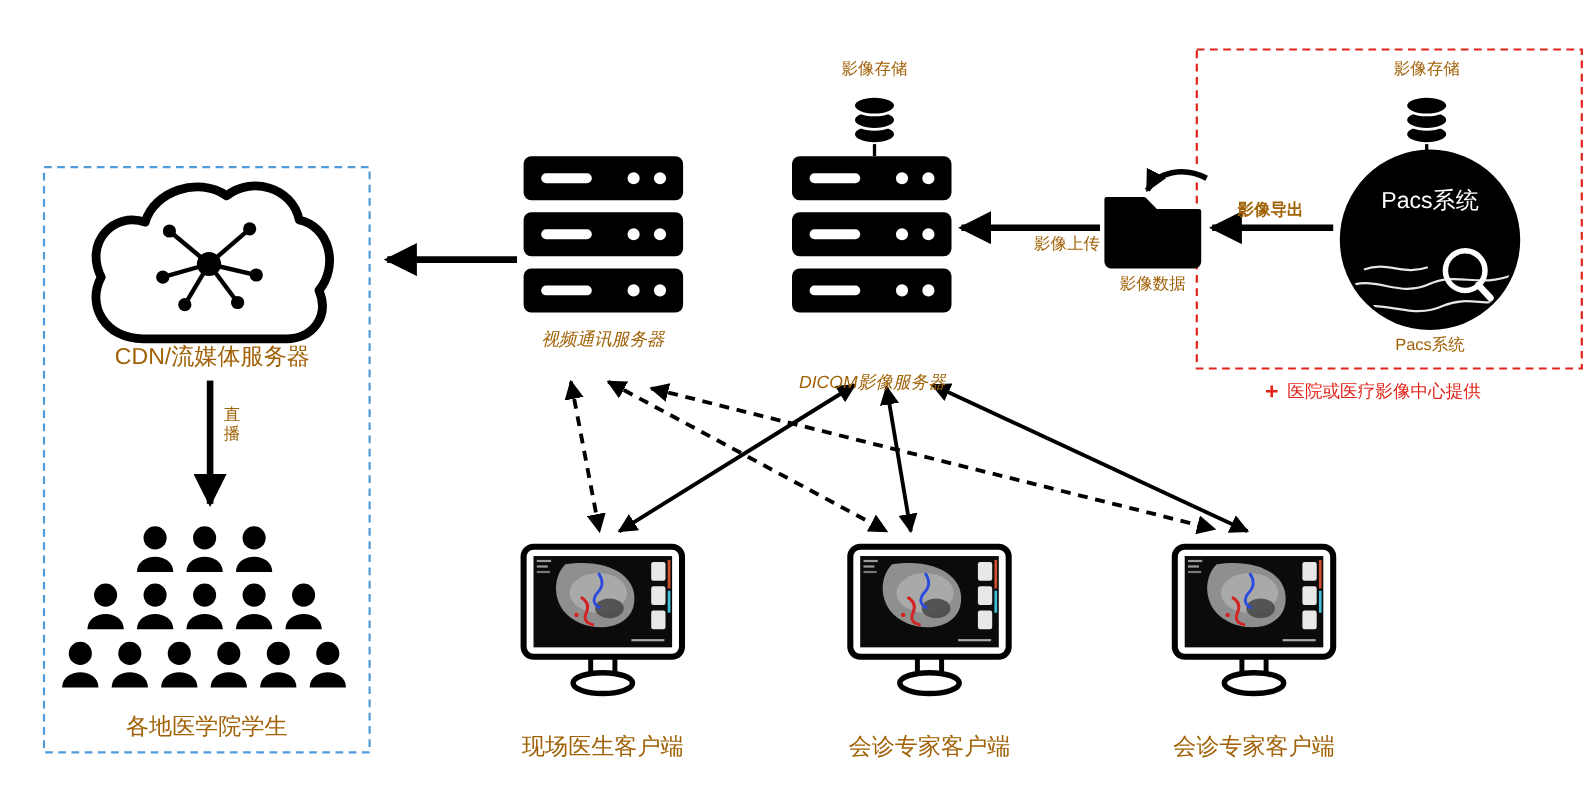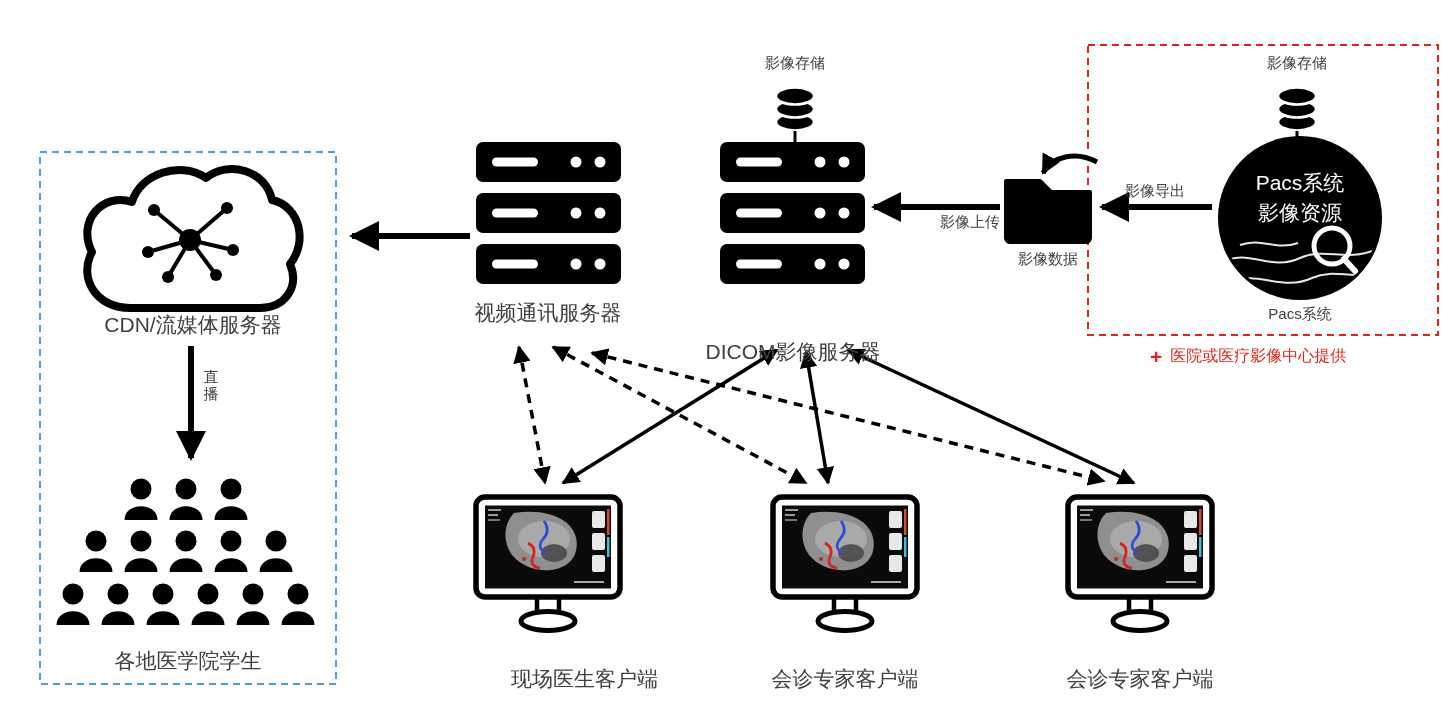--- a/index.html
+++ b/index.html
@@ -1,24 +1,24 @@
 <!DOCTYPE html>
 <html><head>
 <meta charset="utf-8">
 <style>
   html,body{margin:0;padding:0;background:#fff;}
   .canvas{
     position:relative;width:1445px;height:725px;background:#fff;
     font-family:"Liberation Sans","DejaVu Sans",sans-serif;overflow:hidden;
   }
   .layer{position:absolute;left:0;top:0;}
-  .lbl{position:absolute;text-align:center;color:#404040;line-height:1.25;}
+  .lbl{position:absolute;text-align:center;color:#a16207;line-height:1.25;}
   .lbl-sm{font-size:15px;}
   .lbl-md{font-size:21px;}
-  .lbl-lg{font-size:21px;}
+  .lbl-lg{font-size:16px;font-style:italic;}
   .lbl-white{color:#fff;font-size:21px;line-height:1.45;}
   .vertical{width:18px;line-height:1.15;font-size:15px;}
   .red-note{position:absolute;display:flex;align-items:center;gap:8px;color:#e2231a;}
   .red-note .plus{font-size:21px;font-weight:900;line-height:1;}
   .red-note .txt{font-size:16px;}
 </style>
 </head>
 <body>
 
 <div class="canvas">
@@ -180,47 +180,46 @@
 
     <use href="#monitor" transform="translate(548,497)"></use>
     <use href="#monitor" transform="translate(845,497)"></use>
     <use href="#monitor" transform="translate(1140,497)"></use>
   </svg>
 
   <div class="lbl lbl-sm" style="left:1247px;top:54px;width:100px;">影像存储</div>
 
   <div class="lbl lbl-white" style="left:1217px;top:168px;width:166px;">
     <div>Pacs系统</div>
-    <div>影像资源</div>
   </div>
 
   <div class="lbl lbl-sm" style="left:1240px;top:305px;width:120px;">Pacs系统</div>
 
   <div class="red-note" style="left:1150px;top:346px;width:300px;">
     <span class="plus">+</span>
     <span class="txt">医院或医疗影像中心提供</span>
   </div>
 
-  <div class="lbl lbl-sm" style="left:1105px;top:182px;width:100px;">影像导出</div>
+  <div class="lbl lbl-sm" style="left:1105px;top:182px;width:100px;font-weight:bold;">影像导出</div>
 
   <div class="lbl lbl-sm" style="left:998px;top:250px;width:100px;">影像数据</div>
 
   <div class="lbl lbl-sm" style="left:920px;top:182px;width:100px;margin-top:31px;">影像上传</div>
 
   <div class="lbl lbl-sm" style="left:745px;top:54px;width:100px;">影像存储</div>
 
   <div class="lbl lbl-lg" style="left:663px;top:300px;width:260px;margin-top:39px;">DICOM影像服务器</div>
 
   <div class="lbl lbl-lg" style="left:418px;top:300px;width:260px;">视频通讯服务器</div>
 
   <div class="lbl lbl-md" style="left:63px;top:312px;width:260px;">CDN/流媒体服务器</div>
 
   <div class="lbl vertical" style="left:202px;top:370px;font-family:Liberation Mono, monospace;">直播</div>
 
   <div class="lbl lbl-md" style="left:68px;top:648px;width:240px;">各地医学院学生</div>
 
-  <div class="lbl lbl-md" style="left:438px;top:666px;width:220px;text-align:right;">现场医生客户端</div>
+  <div class="lbl lbl-md" style="left:438px;top:666px;width:220px;">现场医生客户端</div>
 
   <div class="lbl lbl-md" style="left:735px;top:666px;width:220px;">会诊专家客户端</div>
 
   <div class="lbl lbl-md" style="left:1030px;top:666px;width:220px;">会诊专家客户端</div>
 
 </div>
 
 </body></html>

